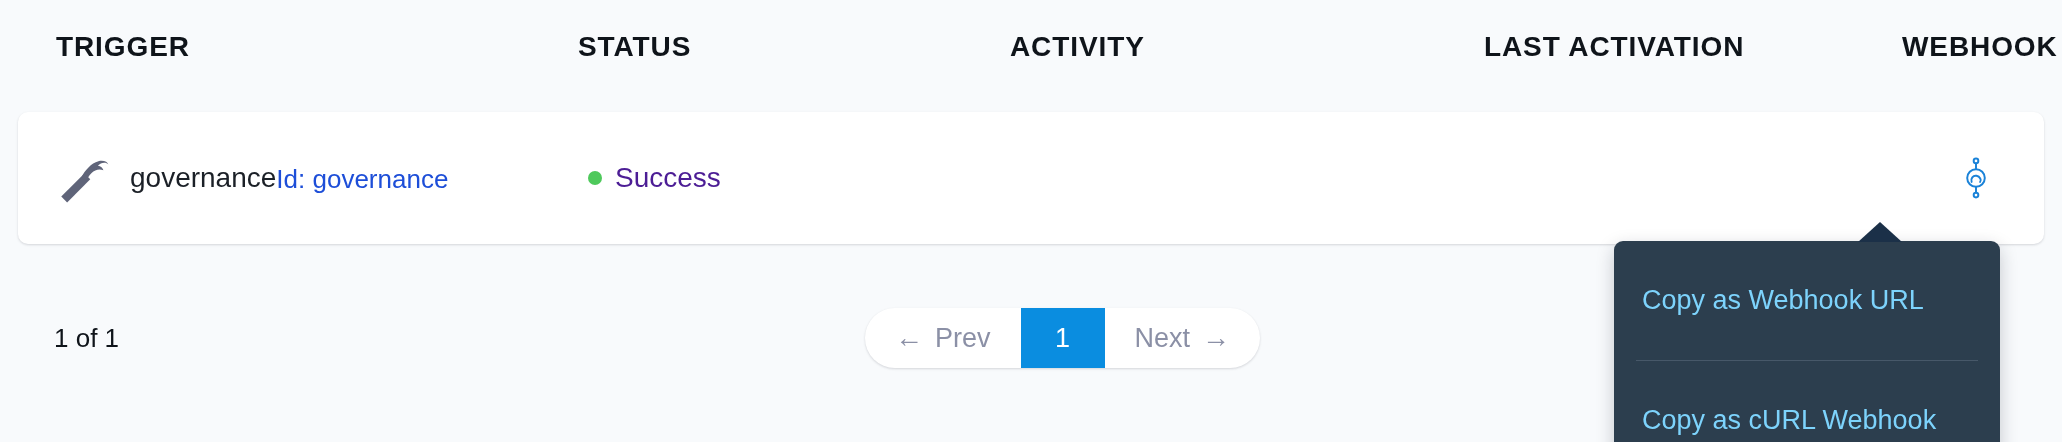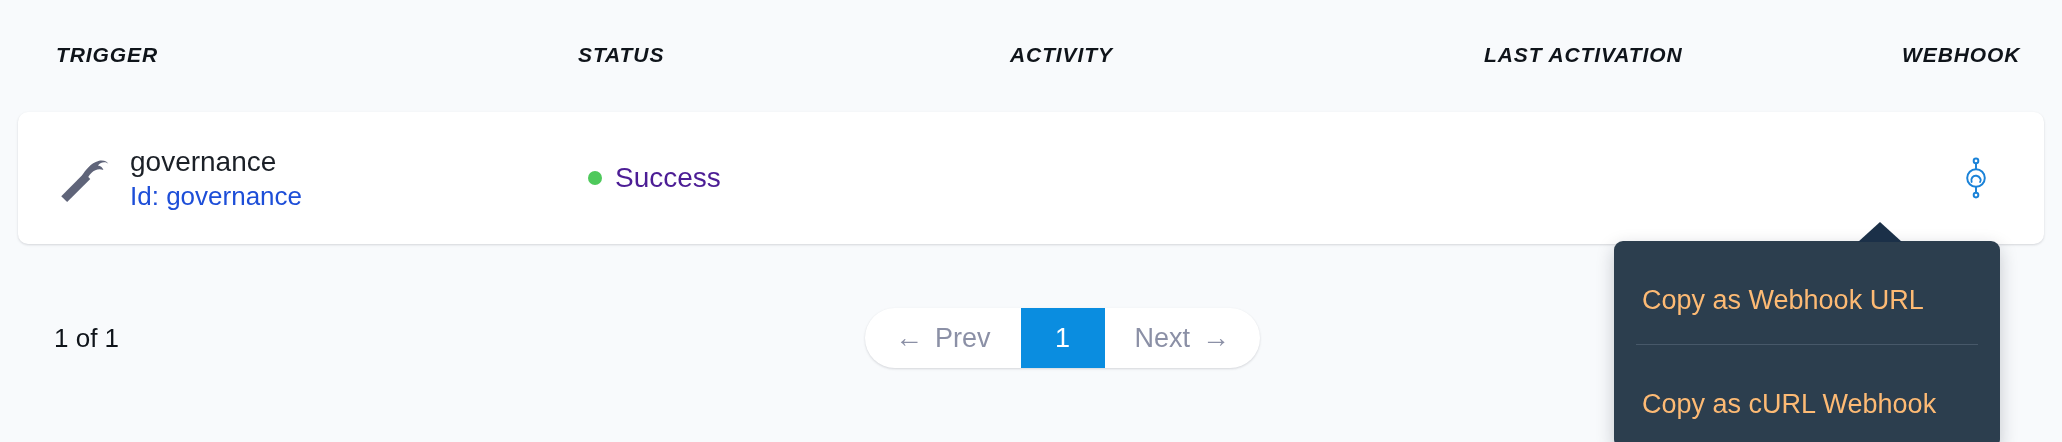--- a/index.html
+++ b/index.html
@@ -25,28 +25,27 @@
   .table-header {
     position: absolute;
     left: 0;
     top: 0;
     width: 2062px;
     height: 108px;
     background: #f8fafc;
   }
   .th {
     position: absolute;
-    top: 55px;
+    top: 47px;
     transform: translateY(-50%);
-    font-size: 21px;
+    font-size: 28px;
     font-weight: bold;
     letter-spacing: 0.9px;
     color: #0f141a;
     white-space: nowrap;
-    font-style: italic;
   }
   .th-trigger  { left: 56px; }
   .th-status   { left: 578px; }
   .th-activity { left: 1010px; }
   .th-lastact  { left: 1484px; }
   .th-webhook  { left: 1902px; }
 
   
   .row-card {
     position: absolute;
@@ -74,21 +73,20 @@
     gap: 18px;
   }
   .hammer-icon {
     width: 58px;
     height: 58px;
     flex: 0 0 58px;
     display: block;
   }
   .trigger-texts {
     display: flex;
-    flex-direction: column;
     line-height: 1.18;
   }
   .trigger-name {
     font-size: 28px;
     color: #1b2027;
     white-space: nowrap;
   }
   .trigger-id {
     font-size: 26px;
     color: #1d4ed8;
@@ -220,25 +218,24 @@
     top: -19px;
     left: 244px;
     width: 0;
     height: 0;
     border-left: 22px solid transparent;
     border-right: 22px solid transparent;
     border-bottom: 20px solid #1b3048;
   }
   .menu-item {
     font-size: 27px;
-    color: #fdba74;
-    padding: 28px 28px;
+    color: #7dd3fc;
+    padding: 44px 28px;
     cursor: pointer;
     white-space: nowrap;
-    margin-top: 16px;
   }
   .menu-divider {
     height: 1px;
     background: #475869;
     margin: 0 22px;
   }
 </style>
 </head>
 <body>
 

